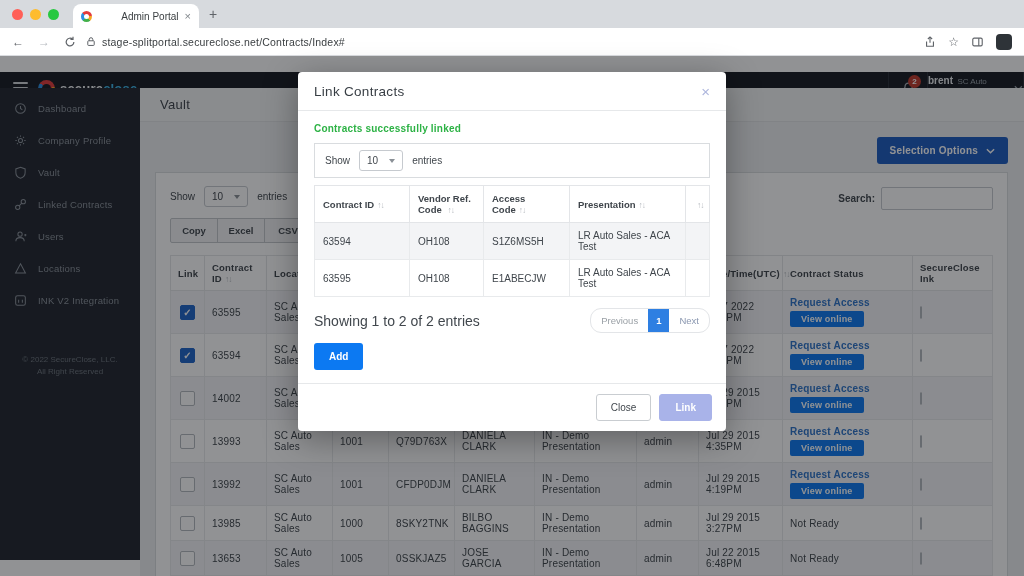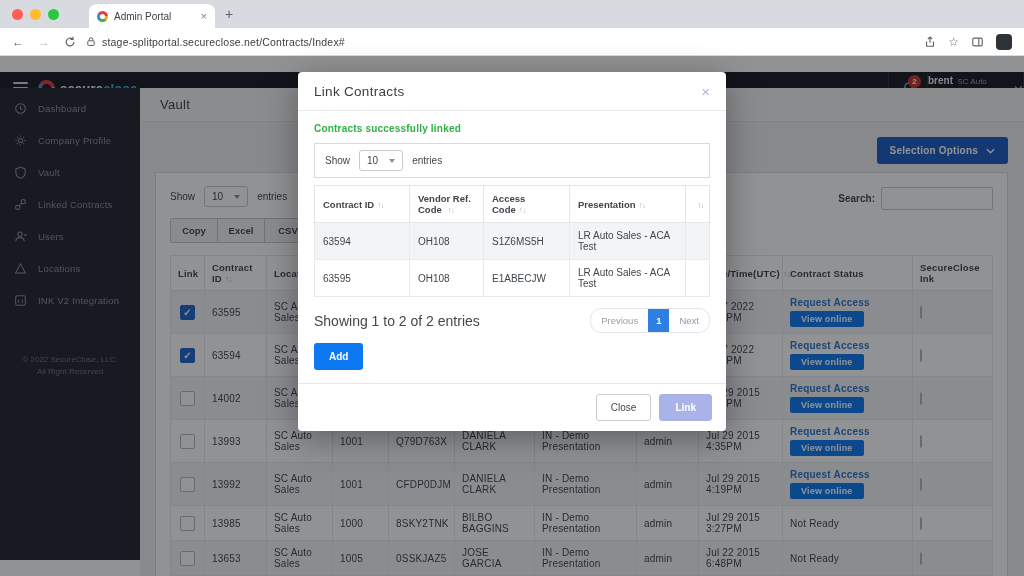--- a/index.html
+++ b/index.html
@@ -6,22 +6,22 @@
   html,body { width:1024px; height:576px; overflow:hidden; background:#fff;
     font-family:"Liberation Sans", sans-serif; }
   .stage { position:relative; width:1024px; height:576px; overflow:hidden; }
 
   
   .tabstrip { position:absolute; top:0; left:0; right:0; height:28px; background:#d7dade;
     display:flex; align-items:center; }
   .dots { display:flex; gap:7px; margin-left:12px; }
   .dot { width:11px; height:11px; border-radius:50%; }
   .dot-red{background:#ff5f57;} .dot-yellow{background:#febc2e;} .dot-green{background:#28c840;}
-  .tab { margin-left:30px; width:126px; height:24px; align-self:flex-end; background:#fff;
-    border-radius:8px 8px 0 0; display:flex; align-items:center; padding:0 8px; gap:6px; }
+  .tab { margin-left:14px; width:126px; height:24px; align-self:flex-end; background:#fff;
+    border-radius:8px 8px 0 0; display:flex; align-items:center; padding:0 8px; gap:6px;text-align:right; }
   .favicon { width:11px; height:11px; border-radius:50%;
     background:conic-gradient(#e23b3b 0 22%,#f5a623 22% 38%,#43b04a 38% 62%,#2d8fe0 62% 86%,#e23b3b 86%);
     position:relative; flex:none; }
   .favicon::after{content:""; position:absolute; inset:3px; border-radius:50%; background:#fff;}
   .tab-title { font-size:10px; color:#3c4043; flex:1; white-space:nowrap; overflow:hidden; }
   .tab-close { font-size:11px; color:#80868b; cursor:default; }
   .newtab { margin-left:10px; font-size:14px; color:#5f6368; }
 
   .urlbar { position:absolute; top:28px; left:0; right:0; height:28px; background:#fff;
     border-bottom:1px solid #dadce0; display:flex; align-items:center; padding:0 12px; }

